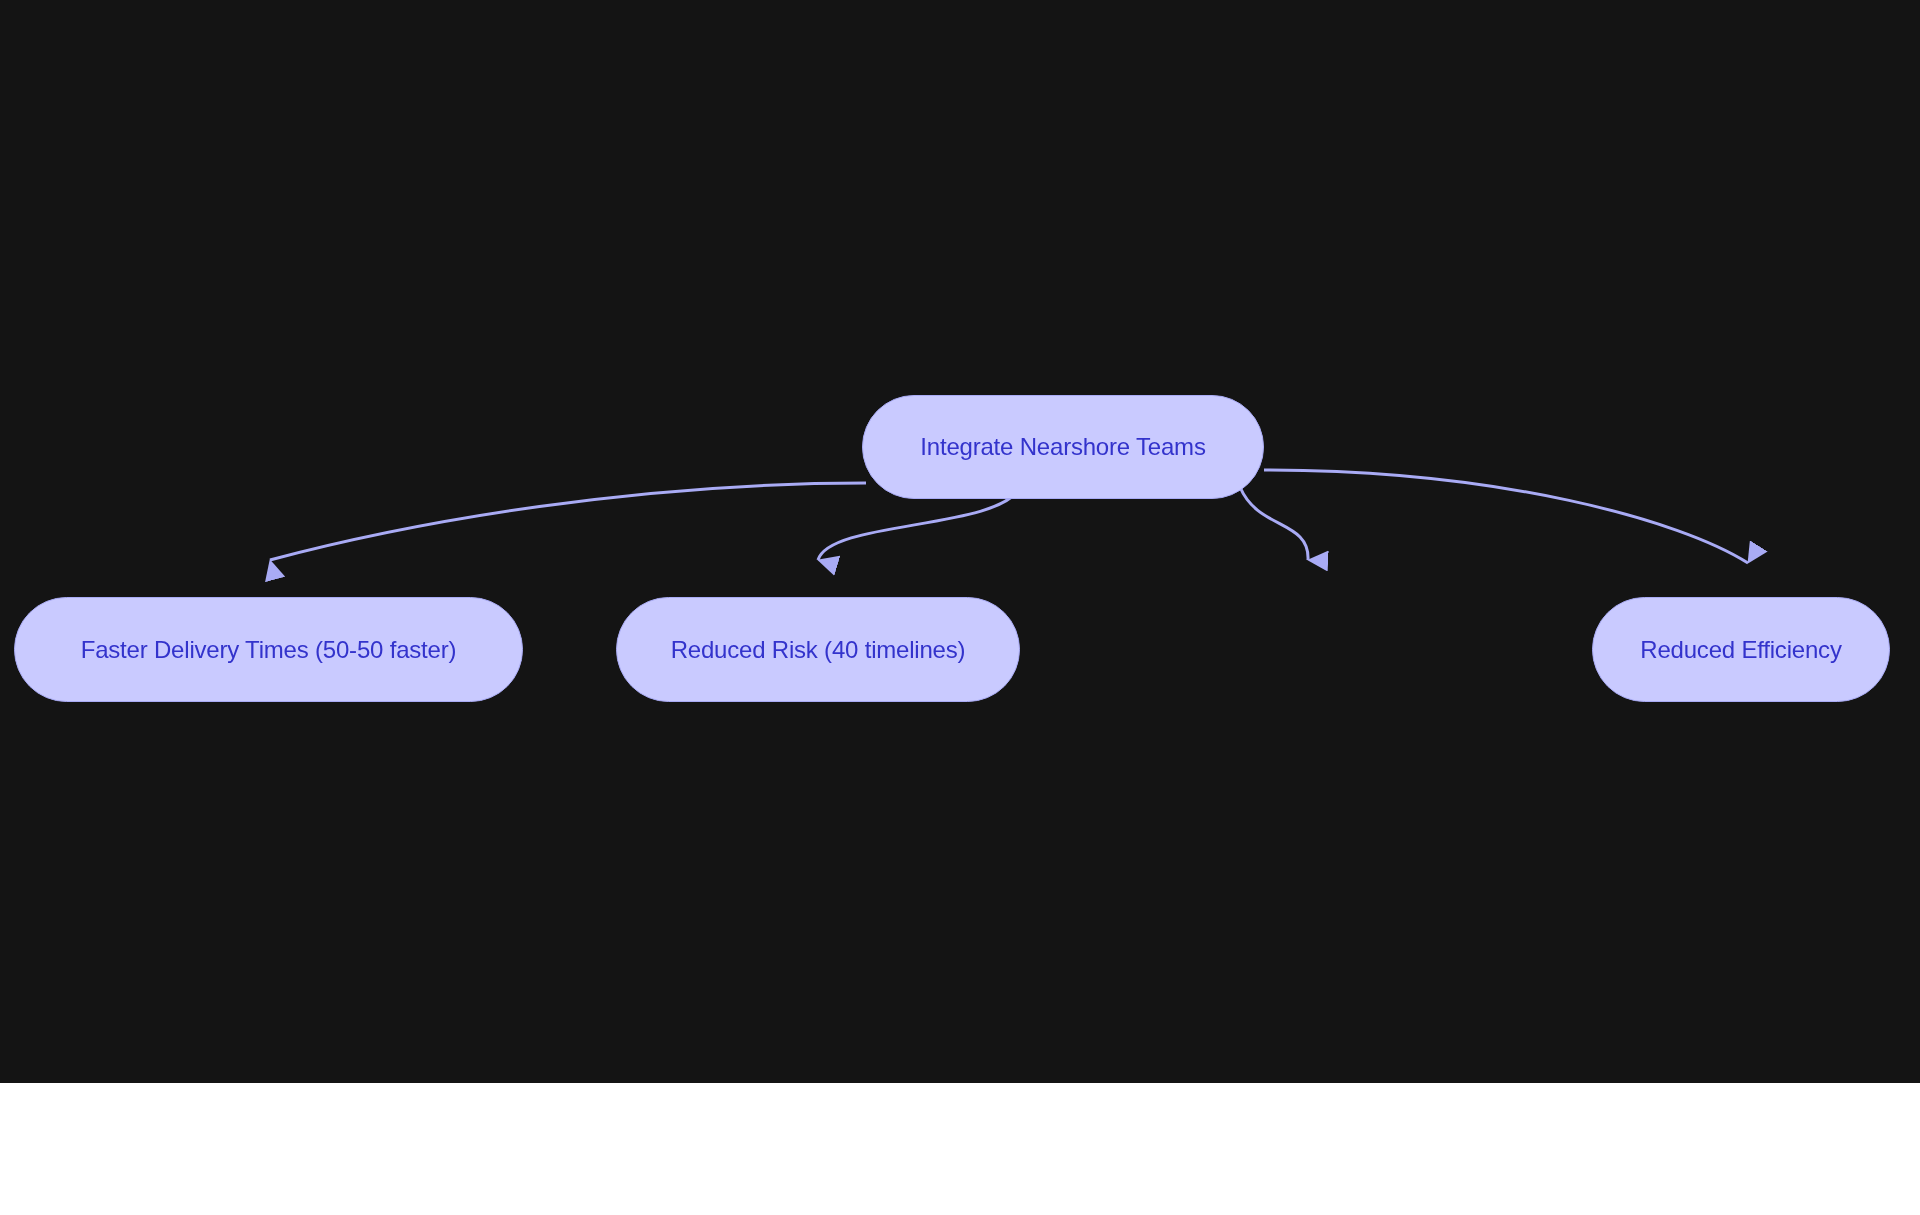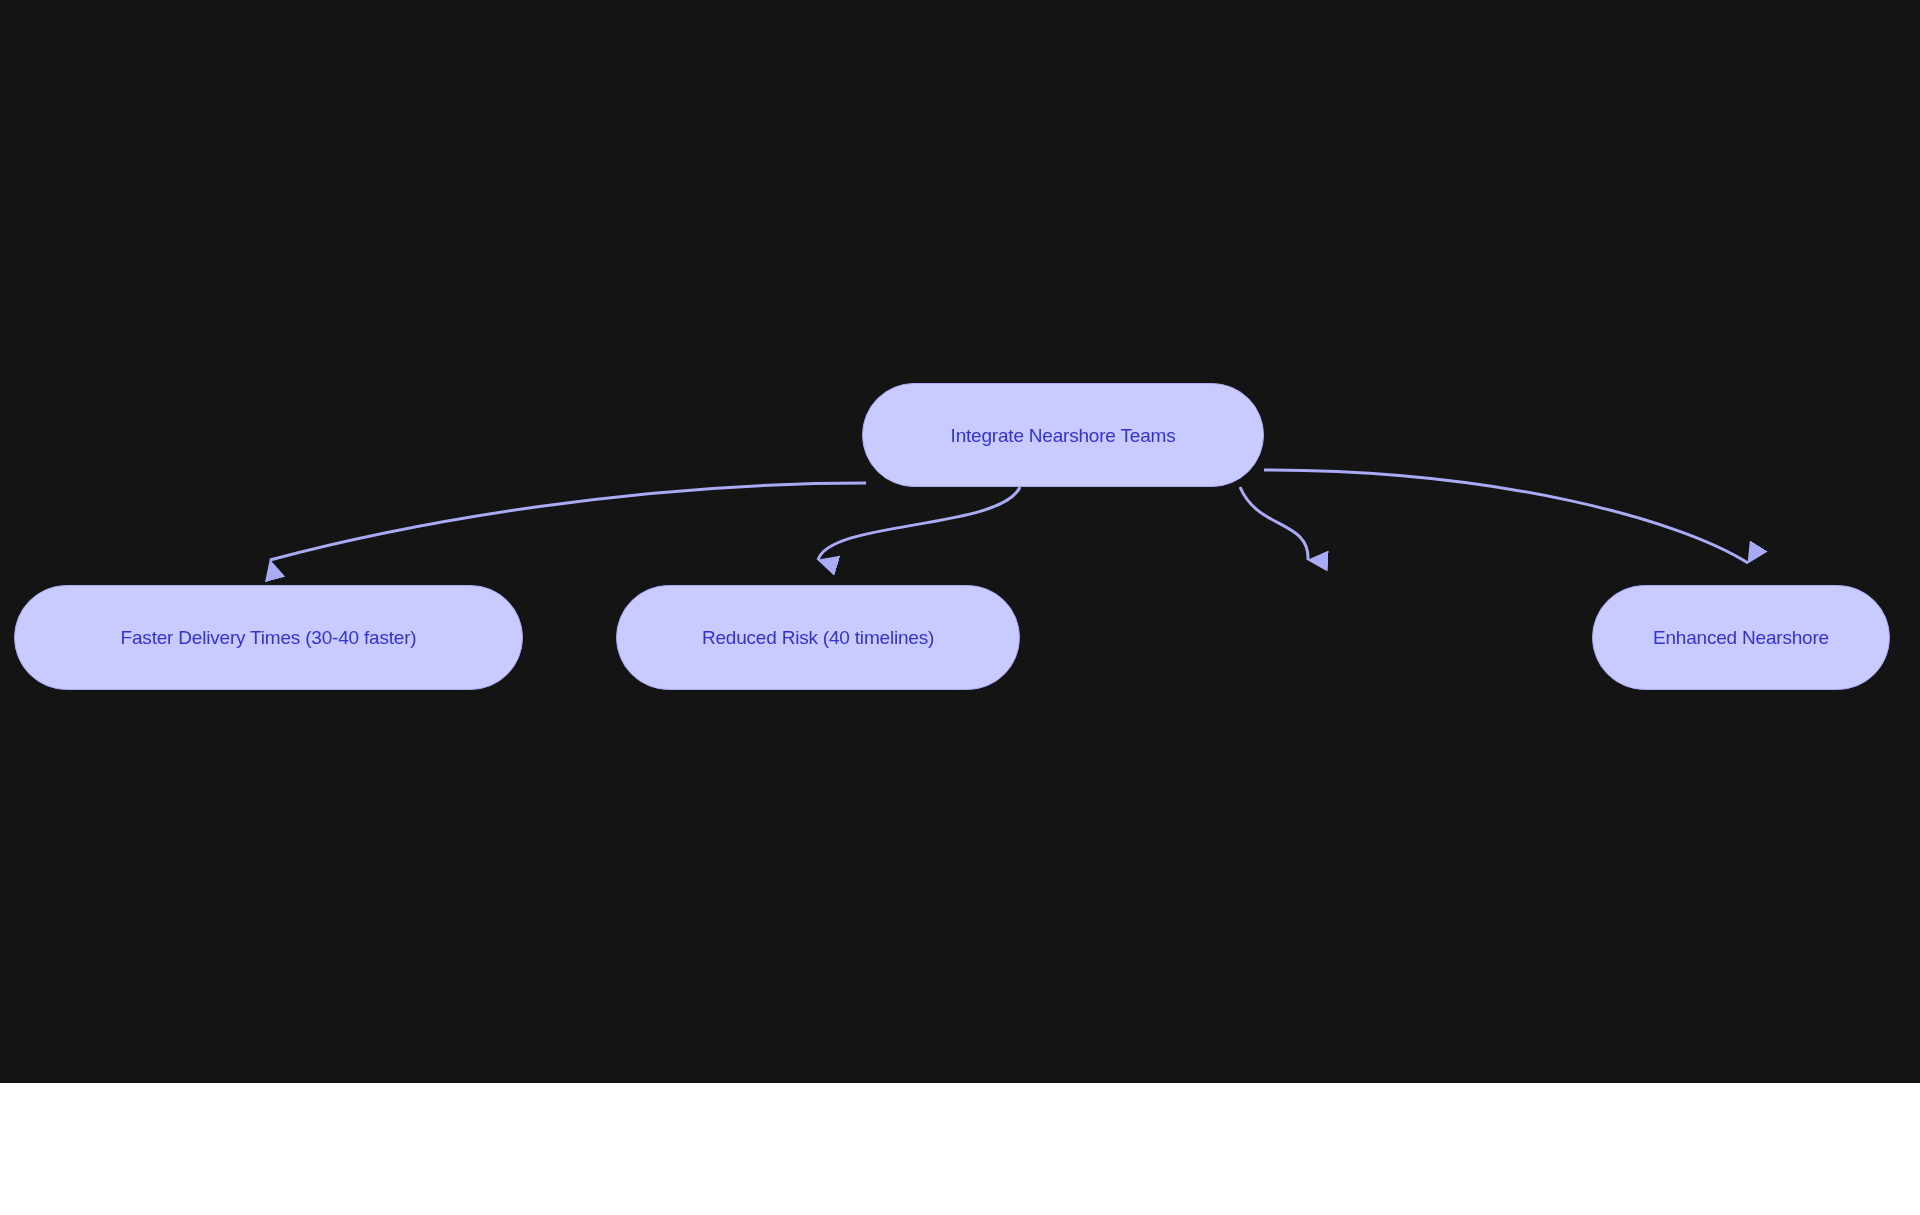--- a/index.html
+++ b/index.html
@@ -42,24 +42,25 @@
   .node {
     position: absolute;
     box-sizing: border-box;
     background: #c9caff;
     border: 1px solid #a9abf5;
     border-radius: 9999px;
     display: flex;
     align-items: center;
     justify-content: center;
     color: #3333cc;
-    font-size: 19px;
+    font-size: 24px;
     font-weight: 400;
     letter-spacing: -0.2px;
     white-space: nowrap;
+    margin-top: 12px;
   }
   .node-label {
     display: block;
     line-height: 1;
     padding: 0 6px;
   }
 </style>
 </head>
 <body>
 
@@ -81,30 +82,30 @@
       <path d="M 1240 487 C 1258 530 1310 520 1308 560" fill="none" stroke="#a9abf5" stroke-width="3" marker-end="url(#arrow)"></path>
 
       <path d="M 1264 470 C 1500 470 1680 520 1748 563" fill="none" stroke="#a9abf5" stroke-width="3" marker-end="url(#arrow)"></path>
     </svg>
 
     <div class="node" id="node-root" style="left:862px; top:383px; width:402px; height:104px;">
       <span class="node-label">Integrate Nearshore Teams</span>
     </div>
 
     <div class="node" id="node-leaf-1" style="left:14px; top:585px; width:509px; height:105px;">
-      <span class="node-label">Faster Delivery Times (30-40 faster)</span>
+      <span class="node-label">Faster Delivery Times (50-50 faster)</span>
     </div>
 
     <div class="node" id="node-leaf-2" style="left:616px; top:585px; width:404px; height:105px;">
       <span class="node-label">Reduced Risk (40 timelines)</span>
     </div>
 
 
     <div class="node" id="node-leaf-4" style="left:1592px; top:585px; width:298px; height:105px;">
-      <span class="node-label">Enhanced Nearshore</span>
+      <span class="node-label">Reduced Efficiency</span>
     </div>
 
   </div>
 
   <div id="footer">
     
   </div>
 
 </div>
 

